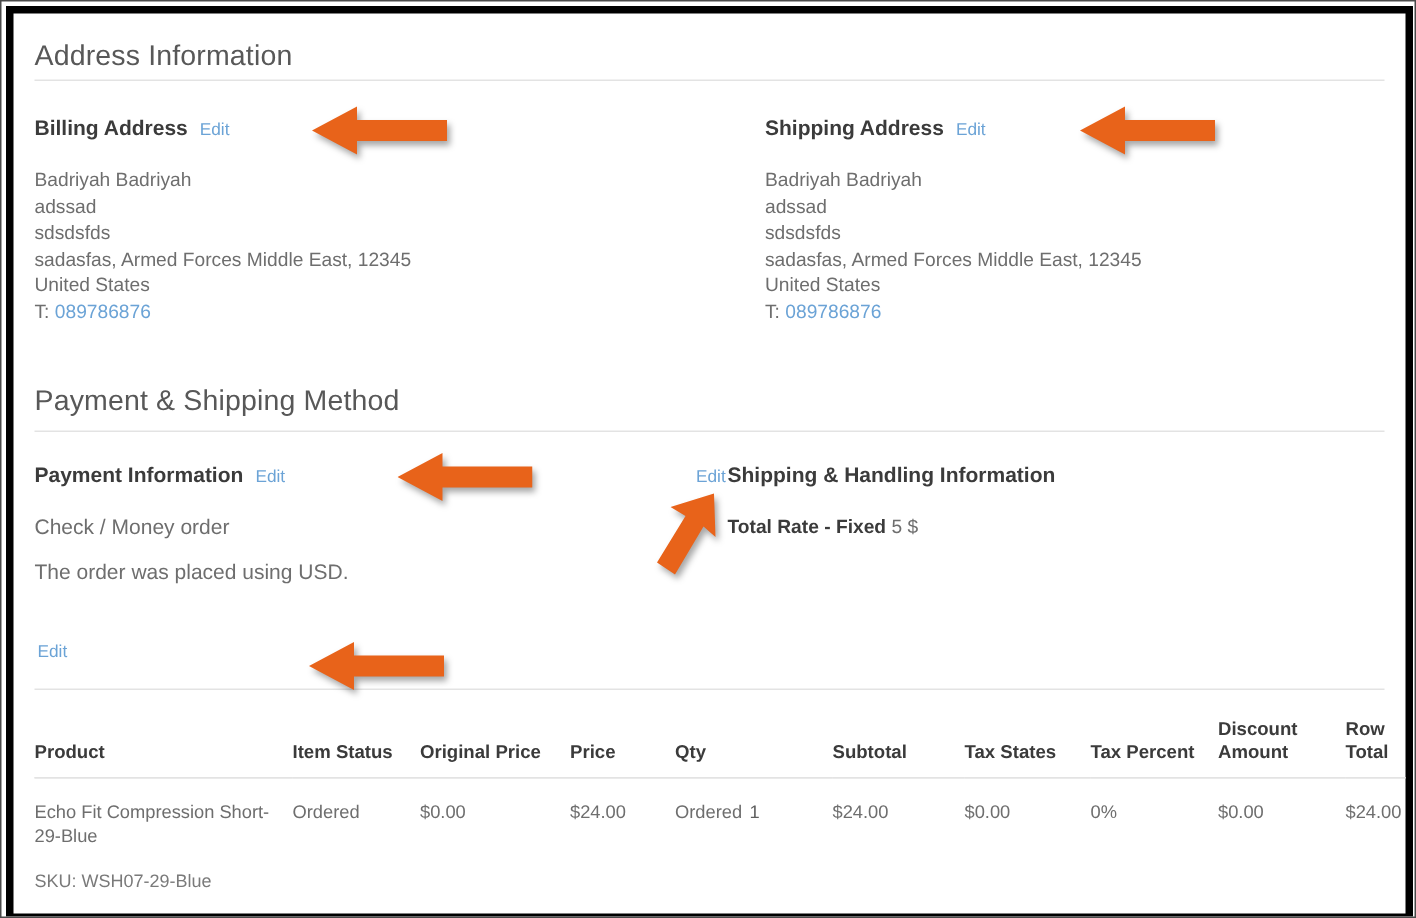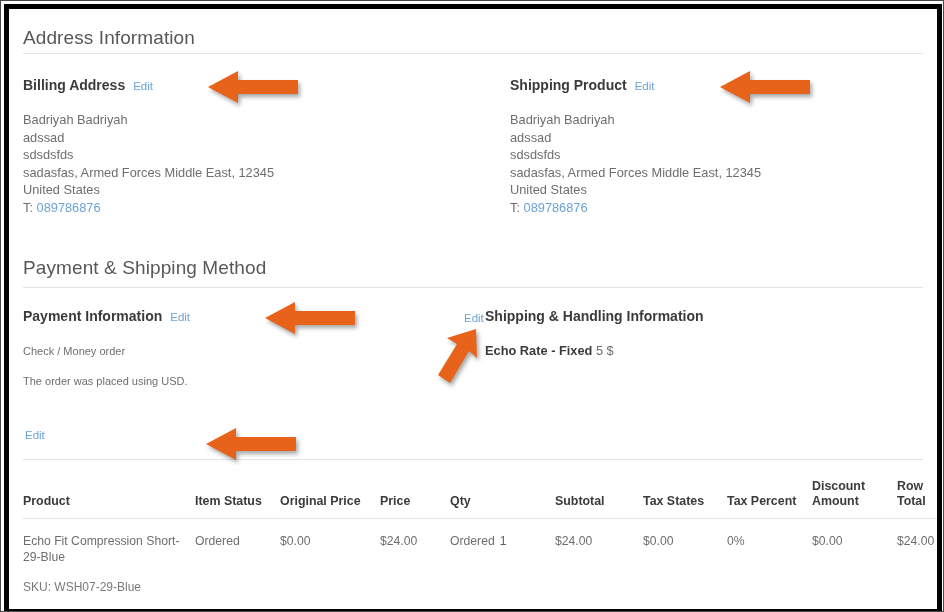--- a/index.html
+++ b/index.html
@@ -83,21 +83,21 @@
 
   .addr-block {
     font-size: 12.8px;
     color: #6e6e6e;
     line-height: 17.5px;
   }
   .addr-line { white-space: nowrap; }
   .phone-val { color: #6ba3d6; }
 
   .note-line {
-    font-size: 11px;
+    font-size: 14px;
     color: #6e6e6e;
     line-height: 18px;
     white-space: nowrap;
   }
   .ship-method {
     font-size: 12.8px;
     color: #6e6e6e;
     line-height: 18px;
     white-space: nowrap;
   }
@@ -192,21 +192,21 @@
           <div class="addr-line">United States</div>
           <div class="addr-line">
             <span>T:</span>
             <span class="phone-val">089786876</span>
           </div>
         </div>
       </div>
 
       <div class="abs" style="left:501px; top:66px; width:420px;">
         <div class="sub-head">
-          <span class="sub-title">Shipping Product</span>
+          <span class="sub-title">Shipping Address</span>
           <span class="edit-link sp-left">Edit</span>
         </div>
         <div class="addr-block" style="margin-top:16px;">
           <div class="addr-line">Badriyah Badriyah</div>
           <div class="addr-line">adssad</div>
           <div class="addr-line">sdsdsfds</div>
           <div class="addr-line">sadasfas, Armed Forces Middle East, 12345</div>
           <div class="addr-line">United States</div>
           <div class="addr-line">
             <span>T:</span>
@@ -229,21 +229,21 @@
         <div class="note-line" style="margin-top:12px;">The order was placed using USD.</div>
       </div>
 
       <div class="abs" style="left:455px; top:299px;">
         <span class="edit-link">Edit</span>
       </div>
 
       <div class="abs" style="left:476px; top:297px; width:420px;">
         <div class="sub-title">Shipping &amp; Handling Information</div>
         <div class="ship-method" style="margin-top:16px;">
-          <b>Echo Rate - Fixed</b>
+          <b>Total Rate - Fixed</b>
           <span>5 $</span>
         </div>
       </div>
 
       <div class="abs" style="left:14px; top:419px;">
         <div class="sub-head">
           <span class="edit-link sp-tight">Edit</span>
         </div>
       </div>
       <div class="abs section-rule" style="left:14px; top:450px; width:900px;"></div>

